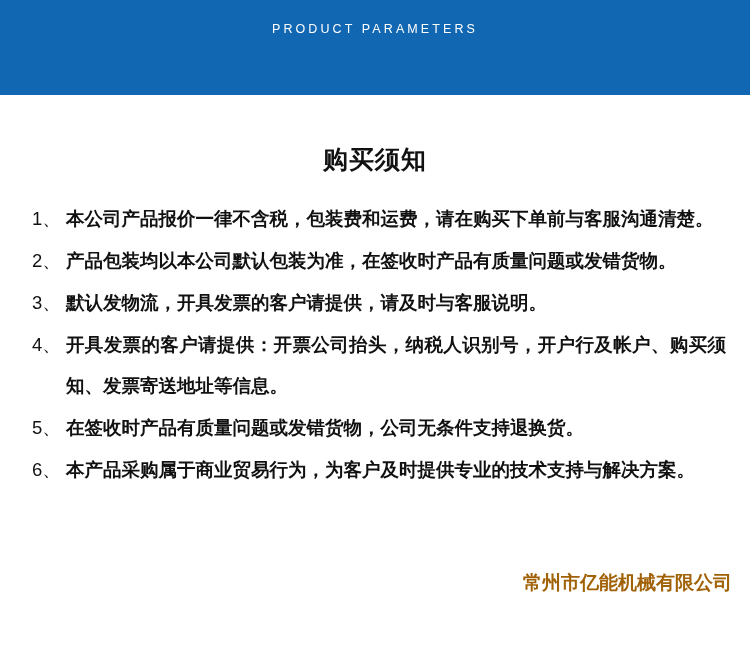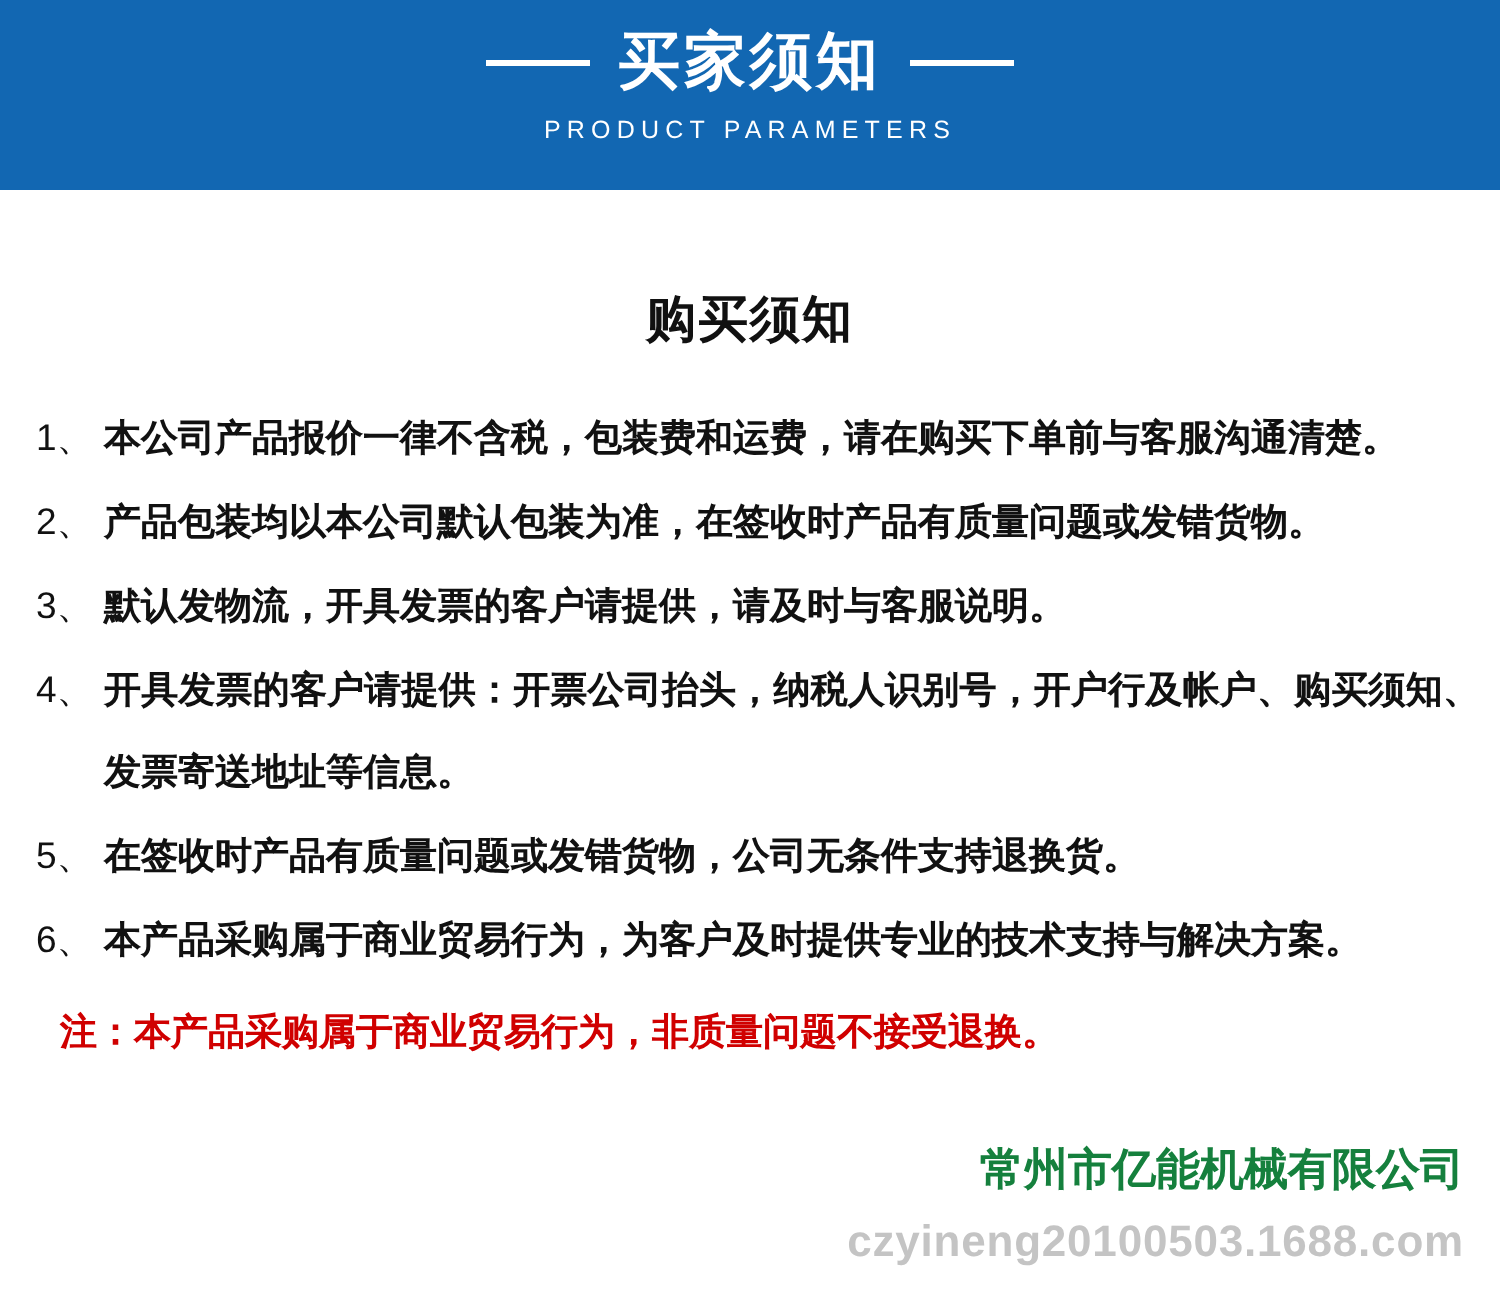--- a/index.html
+++ b/index.html
@@ -57,21 +57,21 @@
   .banner-sub {
     margin-top: 9px;
     color: #ffffff;
     font-size: 12.5px;
     letter-spacing: 3.1px;
     font-weight: normal;
   }
   
   .content {
     position: relative;
-    padding: 0 8px;
+    padding: 0 22px;
   }
   .doc-title {
     text-align: center;
     font-size: 25px;
     font-weight: bold;
     color: #111111;
     margin-top: 48px;
     margin-bottom: 22px;
     letter-spacing: 1px;
   }
@@ -111,43 +111,38 @@
     position: absolute;
     color: #c8c8c8;
     font-weight: bold;
     white-space: nowrap;
     pointer-events: none;
     user-select: none;
   }
   .wm-company {
     right: 18px;
     top: 570px;
-    font-size: 22px;
-    color: #15803d;
+    font-size: 19px;
+    color: #a16207;
   }
   .wm-site {
     right: 18px;
     top: 608px;
     font-size: 22px;
     color: #c4c4c4;
     letter-spacing: 0.4px;
   }
 </style>
 </head>
 <body>
 
 <div class="page">
 
   <div class="banner">
     <div class="banner-inner">
-      <div class="banner-title-row">
-        <span class="rule"></span>
-        <span class="banner-title">买家须知</span>
-        <span class="rule"></span>
-      </div>
       <div class="banner-sub">PRODUCT PARAMETERS</div>
     </div>
   </div>
 
   <div class="content">
     <div class="doc-title">购买须知</div>
 
     <ol class="terms">
       <li>
         <span class="num">1、</span>
@@ -168,19 +163,17 @@
       <li>
         <span class="num">5、</span>
         <span class="txt">在签收时产品有质量问题或发错货物，公司无条件支持退换货。</span>
       </li>
       <li>
         <span class="num">6、</span>
         <span class="txt">本产品采购属于商业贸易行为，为客户及时提供专业的技术支持与解决方案。</span>
       </li>
     </ol>
 
-    <div class="note">注：本产品采购属于商业贸易行为，非质量问题不接受退换。</div>
   </div>
 
   <div class="wm wm-company">常州市亿能机械有限公司</div>
-  <div class="wm wm-site">czyineng20100503.1688.com</div>
 
 </div>
 
 </body></html>

